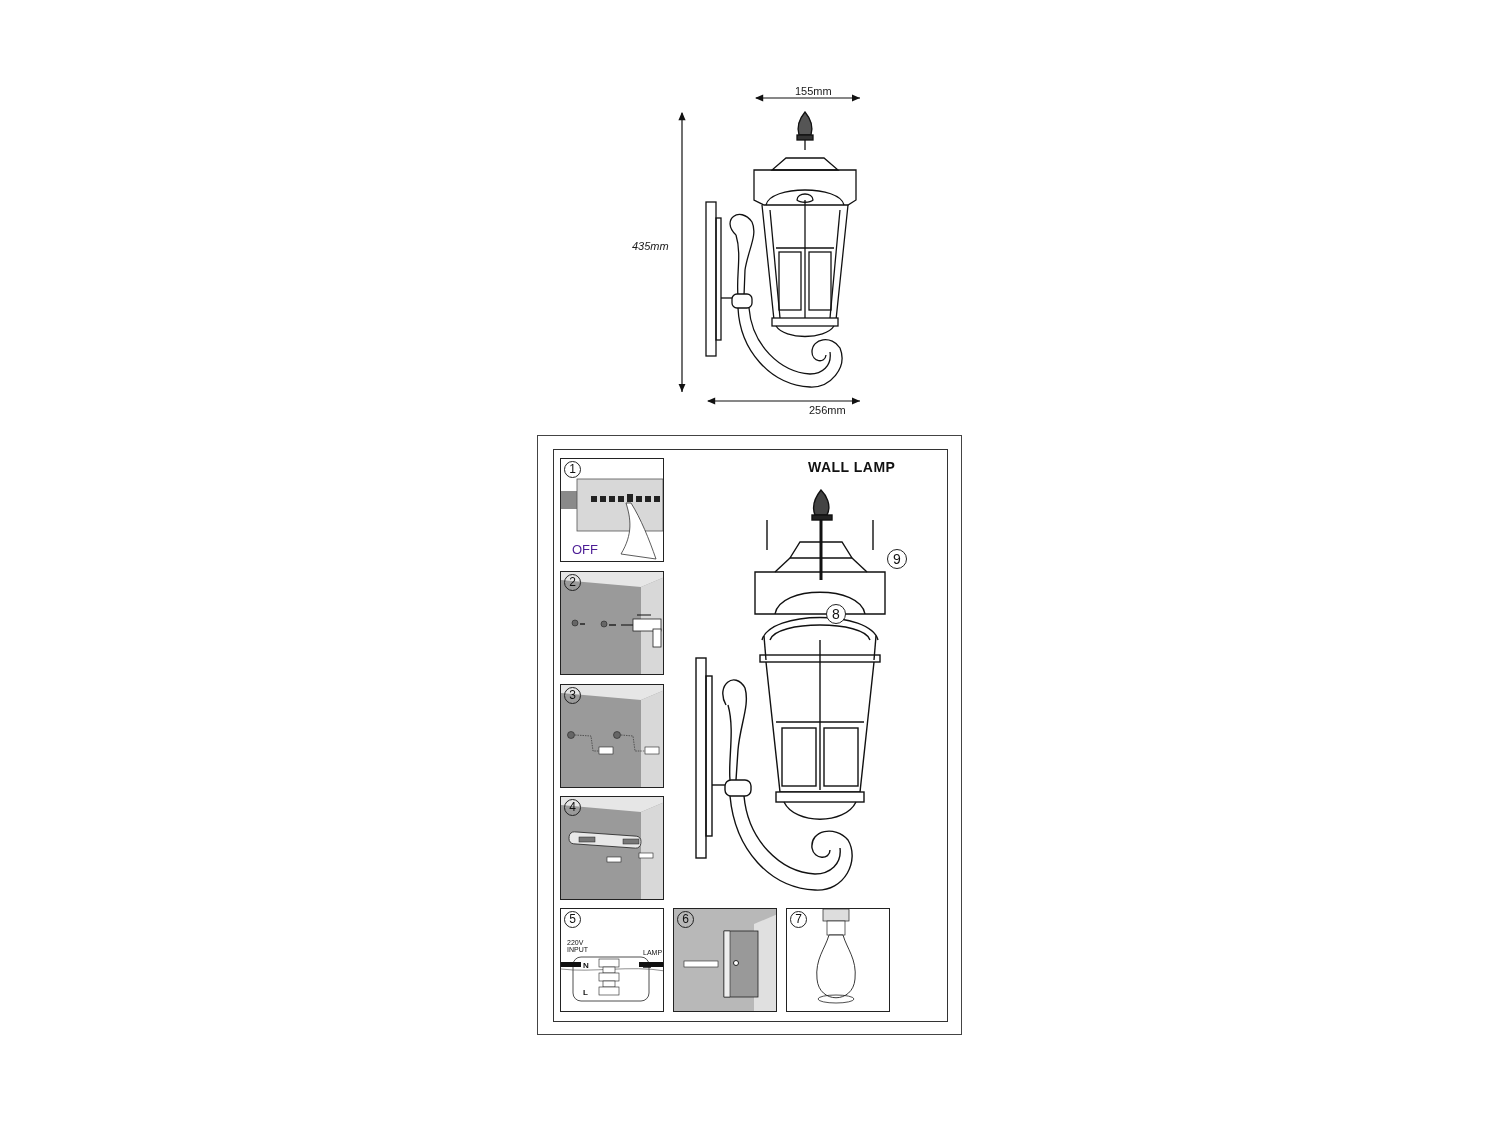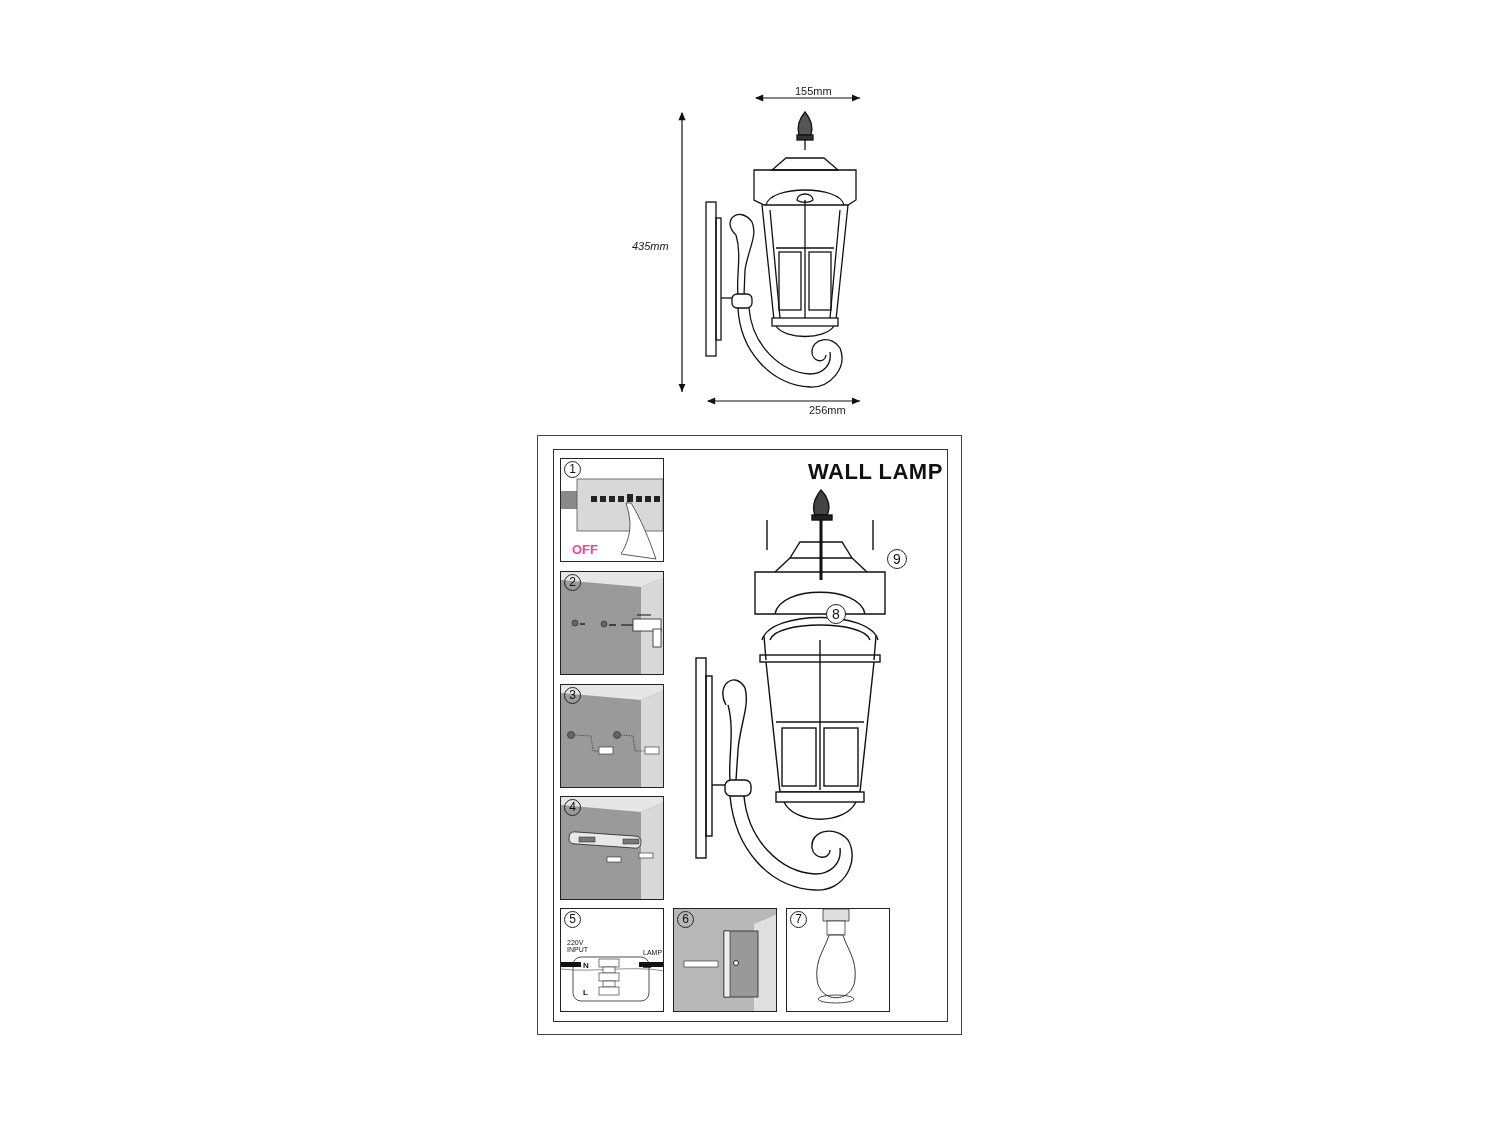--- a/index.html
+++ b/index.html
@@ -8,22 +8,22 @@
   .dim-label { position:absolute; font-size:11px; font-family:"Liberation Sans", sans-serif; color:#1a1a1a; }
   svg { position:absolute; overflow:visible; }
   .outer-frame { position:absolute; left:537px; top:435px; width:425px; height:600px;
                  border:1px solid #444; box-sizing:border-box; background:#fff; }
   .inner-frame { position:absolute; left:553px; top:449px; width:395px; height:573px;
                  border:1px solid #333; box-sizing:border-box; }
   .panel { position:absolute; width:104px; height:104px; border:1px solid #222; box-sizing:border-box; overflow:hidden; background:#fff; }
   .panel.grey { background:#9a9a9a; }
   .step-num { position:absolute; left:3px; top:2px; width:15px; height:15px; border:1px solid #222; border-radius:50%;
               font-size:12px; line-height:15px; text-align:center; background:transparent; color:#111; }
-  .title { position:absolute; left:808px; top:459px; font-size:22px; font-weight:bold; letter-spacing:0.5px; color:#111; }
-  .off-label { position:absolute; left:11px; top:83px; font-size:13px; font-weight:bold; color:#ec4899; }
+  .title { position:absolute; left:808px; top:459px; font-size:14px; font-weight:bold; letter-spacing:0.5px; color:#111; }
+  .off-label { position:absolute; left:11px; top:83px; font-size:13px; font-weight:normal; color:#4c1d95; }
   .small-label { position:absolute; font-size:7px; line-height:7px; color:#111; }
   .callout { position:absolute; width:18px; height:18px; border:1px solid #222; border-radius:50%; font-size:14px; line-height:18px; text-align:center; background:#fff; color:#111; }
 </style>
 </head>
 <body>
 
 <div>
   <span class="dim-label" style="left:795px;top:69px;margin-top:16px;">155mm</span>
   <span class="dim-label" style="left:632px;top:240px;font-style:italic;">435mm</span>
   <span class="dim-label" style="left:809px;top:404px;">256mm</span>

